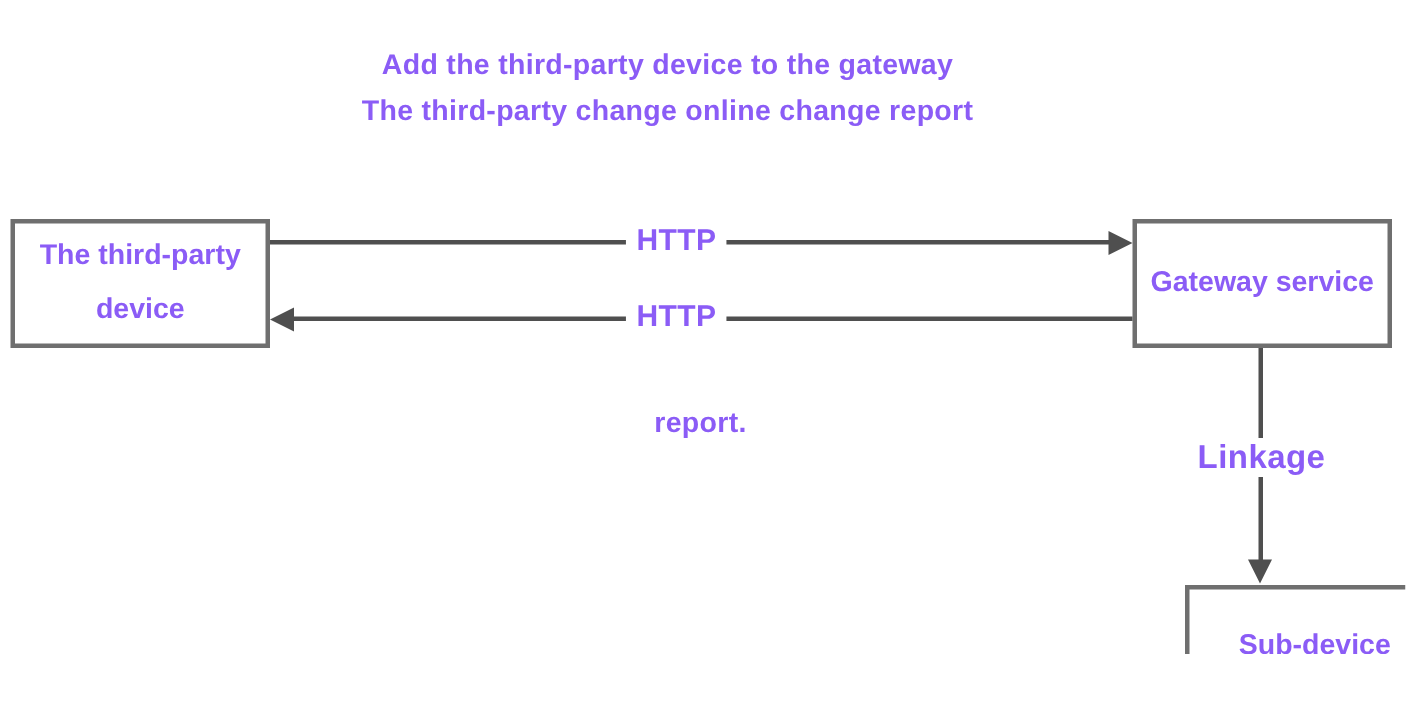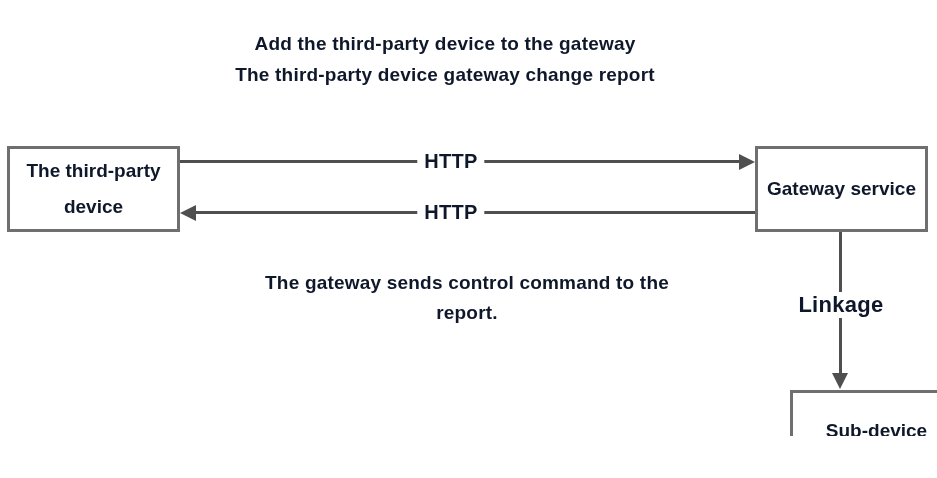--- a/index.html
+++ b/index.html
@@ -2,21 +2,21 @@
 <html><head>
 <meta charset="utf-8">
 <style>
   html, body { margin: 0; padding: 0; background: #ffffff; }
   .canvas {
     position: relative;
     width: 937px;
     height: 436px;
     background: #ffffff;
     font-family: "Liberation Sans", sans-serif;
-    color: #0f172a;
+    color: #8b5cf6;
     overflow: hidden;
   }
   .note {
     position: absolute;
     text-align: center;
     font-size: 19px;
     font-weight: 600;
     line-height: 31px;
     letter-spacing: 0.2px;
   }
@@ -63,42 +63,41 @@
     white-space: nowrap;
   }
 </style>
 </head>
 <body>
 
 <div class="canvas">
 
   <div class="note" style="left:145px; top:28px; width:600px;">
     <div>Add the third-party device to the gateway</div>
-    <div>The third-party device gateway change report</div>
+    <div>The third-party change online change report</div>
   </div>
 
   <div class="box" style="left:7px; top:146px; width:173px; height:86px;">
     <span class="line">The third-party</span>
     <span class="line">device</span>
   </div>
 
   <div class="box" style="left:755px; top:146px; width:173px; height:86px;">
     <span class="line">Gateway service</span>
   </div>
 
   <div class="hline" style="left:180px; top:160px; width:560px;"></div>
   <div class="arrowhead right" style="left:739px; top:154px;"></div>
   <div class="edge-label" style="left:451px; top:161px;">HTTP</div>
 
   <div class="hline" style="left:196px; top:211px; width:559px;"></div>
   <div class="arrowhead left" style="left:180px; top:205px;"></div>
   <div class="edge-label" style="left:451px; top:212px;">HTTP</div>
 
   <div class="note" style="left:167px; top:268px; width:600px; line-height:30px;">
-    <div>The gateway sends control command to the</div>
     <div>report.</div>
   </div>
 
   <div class="vline" style="left:839px; top:232px; height:143px;"></div>
   <div class="arrowhead down" style="left:832px; top:373px;"></div>
   <div class="edge-label" style="left:841px; top:305px; font-size:22px;">Linkage</div>
 
   <div class="box" style="left:790px; top:390px; width:173px; height:82px;">
     <span class="line">Sub-device</span>
   </div>

